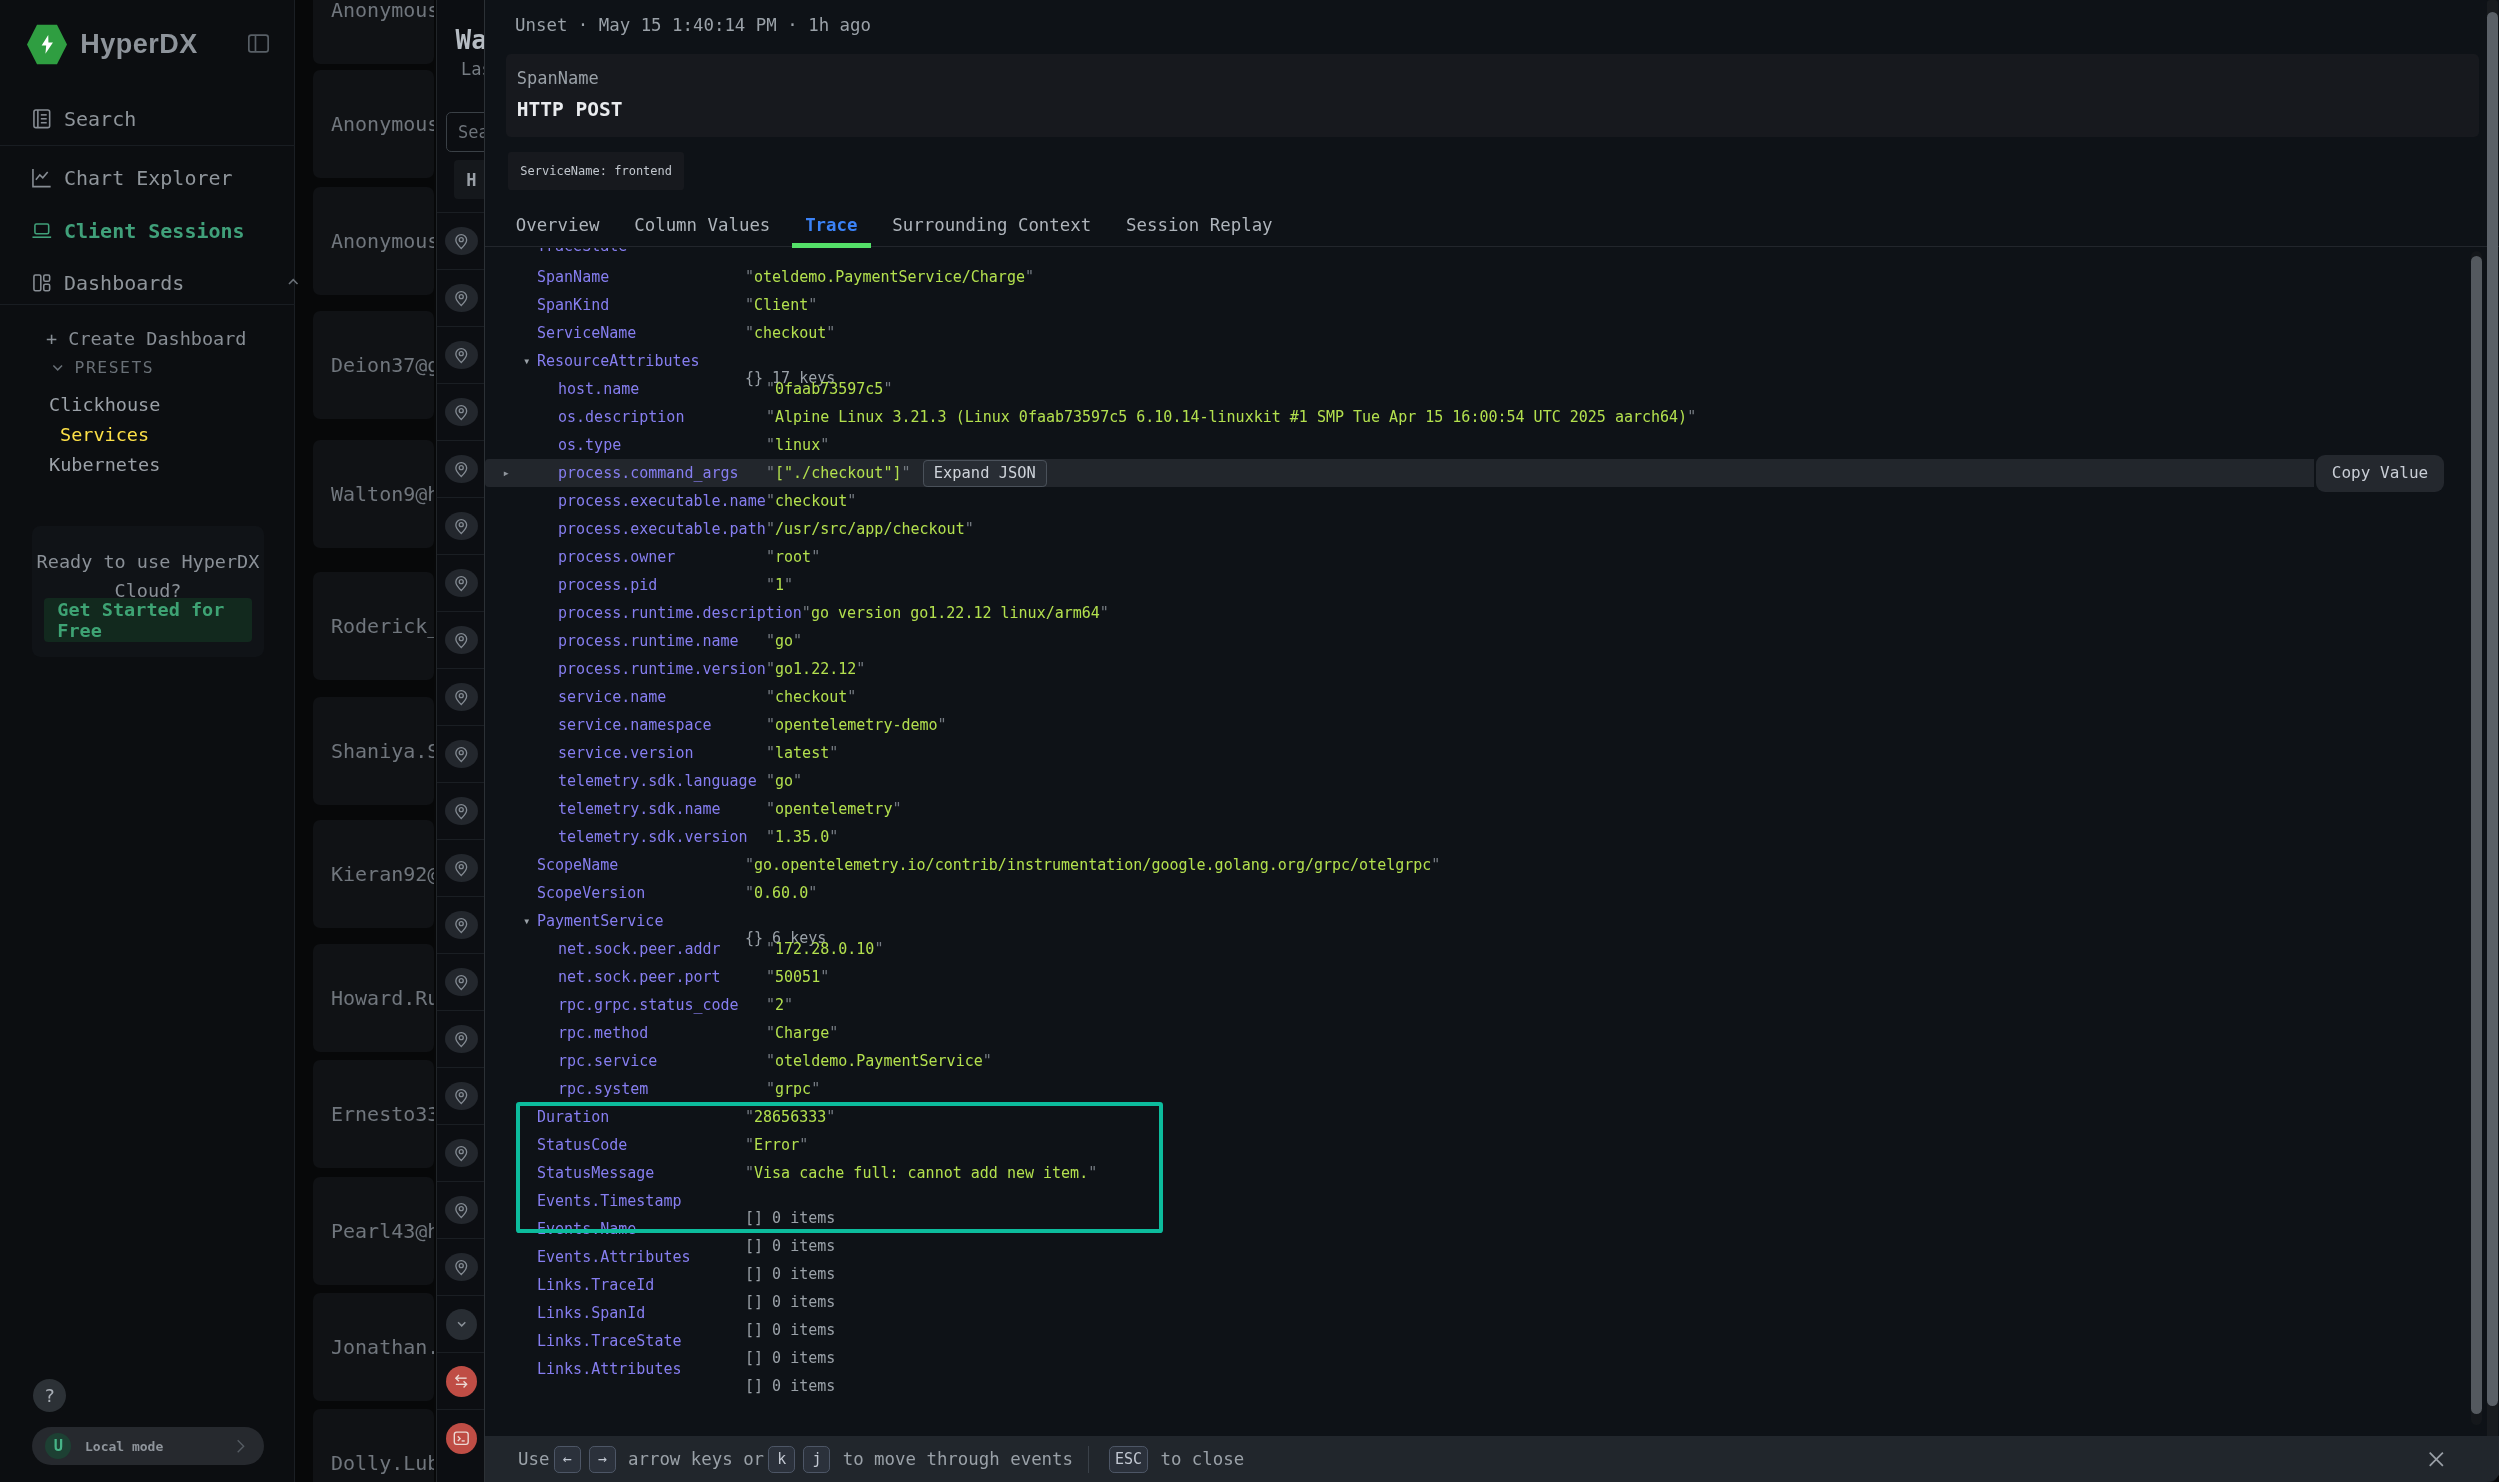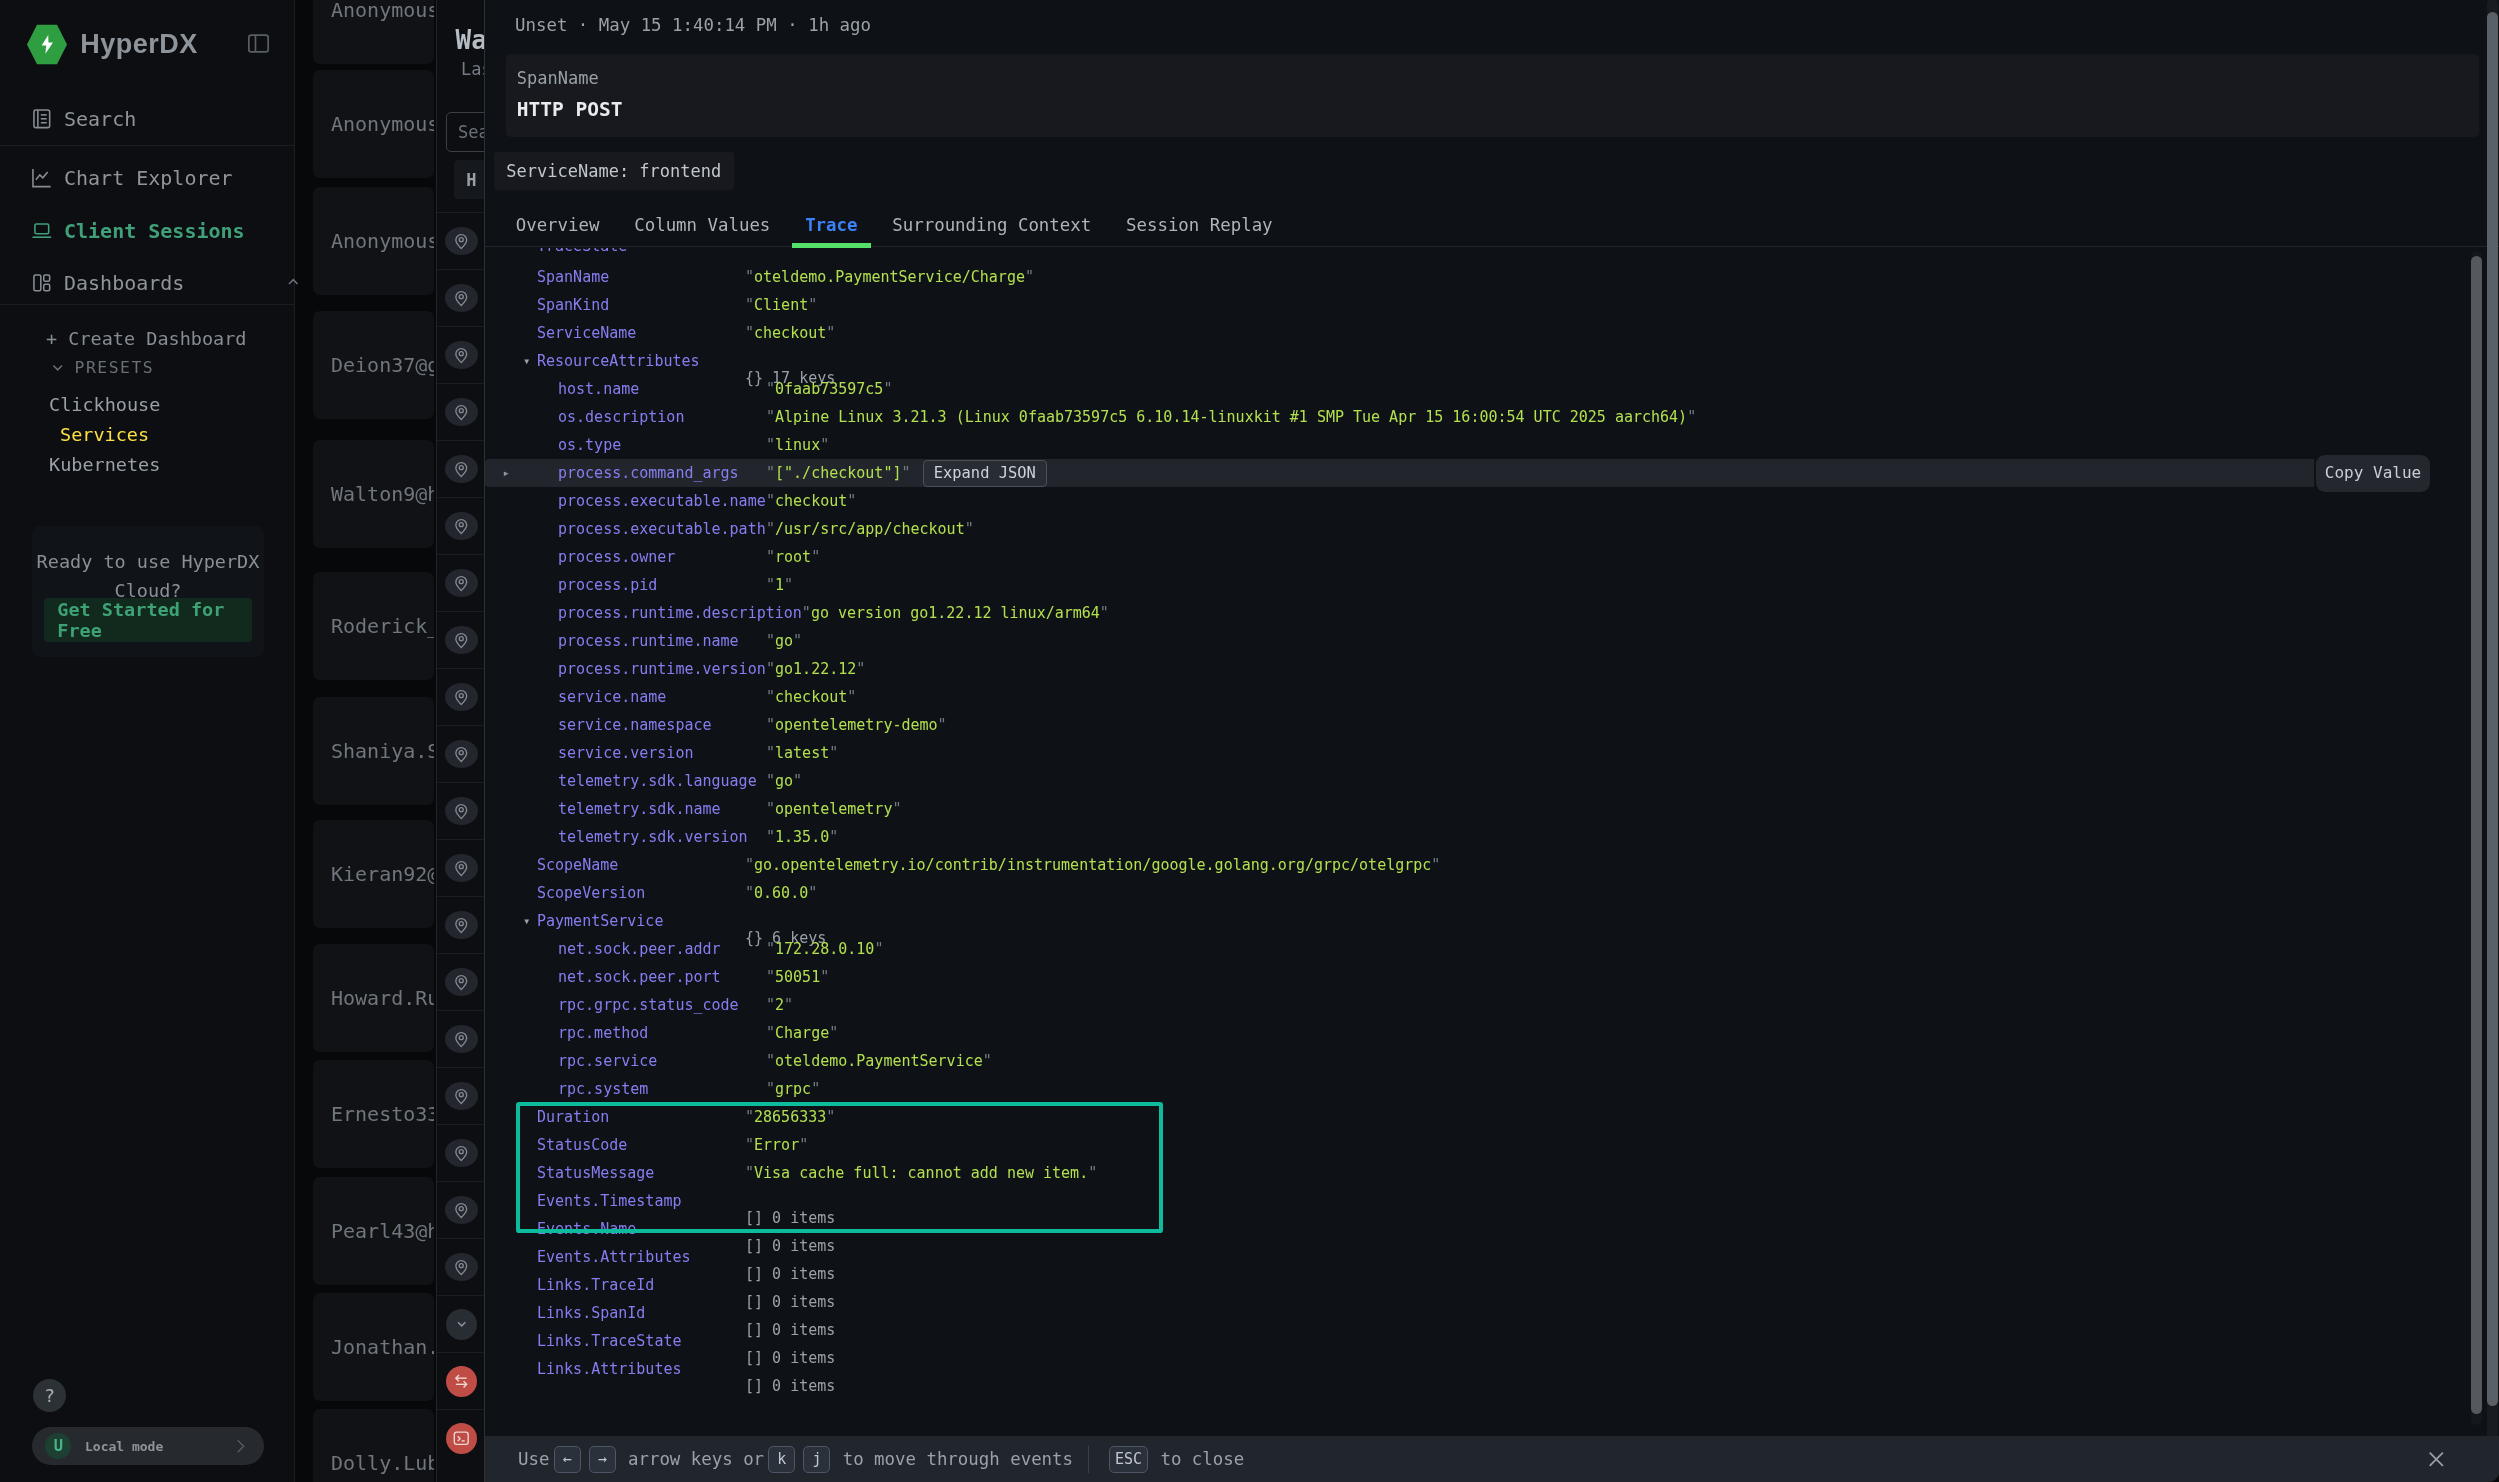--- a/index.html
+++ b/index.html
@@ -62,22 +62,22 @@
   .ev-circle.dark { background:#282d33; } .ev-circle.dark svg { width:17.4px; height:17.4px; color:#8b9299; }
   .ev-circle.red { background:#bf4d45; } .ev-circle.red svg { width:18.5px; height:18.5px; color:#ecd9d4; }
 
   
   #modal { position:absolute; left:484px; top:0; width:2016px; height:1482px; background:#0e1217;
     border-left:1px solid #2c3136; border-bottom-right-radius:14.4px; z-index:40; }
   .modal-header { position:absolute; left:30px; top:15.4px; font-size:17.4px; color:#9aa1a8; }
   .spanname-card { position:absolute; left:20.5px; top:54px; width:1973px; height:83px; background:#17191e; border-radius:5.1px; }
   .snc-label { position:absolute; left:11.3px; top:14.4px; font-size:17px; color:#9aa1a8; }
   .snc-value { position:absolute; left:11.3px; top:44px; font-size:19.5px; font-weight:bold; color:#e9ebee; }
-  .service-chip { position:absolute; left:9px; top:152px; height:38px; background:#17191e; border-radius:3.1px;
-    display:inline-flex; align-items:center; padding:0 12.3px; font-size:17px; color:#c2c7ce; }
+  .service-chip { position:absolute; left:23px; top:152px; height:38px; background:#17191e; border-radius:3.1px;
+    display:inline-flex; align-items:center; padding:0 12.3px; font-size:12px; color:#c2c7ce; }
   #tabs { position:absolute; left:0; top:204px; width:2016px; height:43px; border-bottom:1px solid #22262c;
     display:flex; align-items:center; padding-left:17.4px; }
   .tab { position:relative; height:43px; display:flex; align-items:center; padding:0 13.3px; margin-right:8.2px;
     font-size:17.4px; color:#aeb4bb; cursor:pointer; white-space:nowrap; }
   .tab.active { color:#3b82f6; font-weight:bold;text-align:right; }
   .tab.active::after { content:""; position:absolute; left:0; right:0; bottom:-1px; height:4.1px; background:var(--accent); }
 
   
   #trace-content { position:absolute; left:0; top:248px; width:2016px; height:1188px; overflow:hidden; }
   .clippedrow { height:13.3px; overflow:hidden; }
@@ -87,21 +87,21 @@
   .trow.ind { padding-left:73px; }
   .trow .k { flex:0 0 auto; min-width:208px; color:#867ef0; white-space:pre; }
   .trow .q { color:#757b82; } .trow .vv { color:#b3e04e; }
   .trow .val, .trow .meta { white-space:pre; }
   .trow .meta { color:#9aa1a8;margin-top:34px; }
   .tri { position:absolute; left:38px; top:50%; transform:translateY(-50%); font-size:12.3px; color:#9aa1a8; }
   .hmark { position:absolute; left:17.4px; top:50%; transform:translateY(-50%); font-size:12.3px; color:#8f959c; }
   .trow.hov { background:linear-gradient(90deg,#22262c 0,#22262c 1829px,rgba(0,0,0,0) 1829px); border-radius:4.1px 0 0 4.1px; }
   .chip { margin-left:12px; padding:5.1px 10.3px; background:#282d34; border:1px solid #4a515a; border-radius:4.1px;
     font-size:15.4px; color:#ced3da; cursor:pointer; }
-  .copybtn { position:absolute; left:1831px; top:-4.6px; width:114px; height:37px; background:#24282e; border-radius:9px;
+  .copybtn { position:absolute; left:1831px; top:-4.6px; width:128px; height:37px; background:#24282e; border-radius:9px;
     display:flex; align-items:center; justify-content:center; font-size:16px; color:#c9ced6; cursor:pointer; }
   #hl-box { position:absolute; left:31px; top:854px; width:647px; height:131px; border:4.6px solid var(--teal);
     border-radius:3.1px; pointer-events:none; z-index:5; }
 
   
   #modal-footer { position:absolute; left:0; bottom:0; width:2016px; height:46px; background:#21262c;
     border-bottom-right-radius:14.4px; display:flex; align-items:center; padding-left:33px; font-size:17.4px; color:#9aa1a8; }
   .keycap { min-width:27px; height:27px; padding:0 5.1px; margin:0 4.1px; border:1px solid #4d5666; background:#2b313b;
     border-radius:5.1px; display:inline-flex; align-items:center; justify-content:center; font-size:15px; color:#c2c8d2; }
   .fdiv { width:1px; height:27px; background:#3a4149; margin:0 15.4px; }

